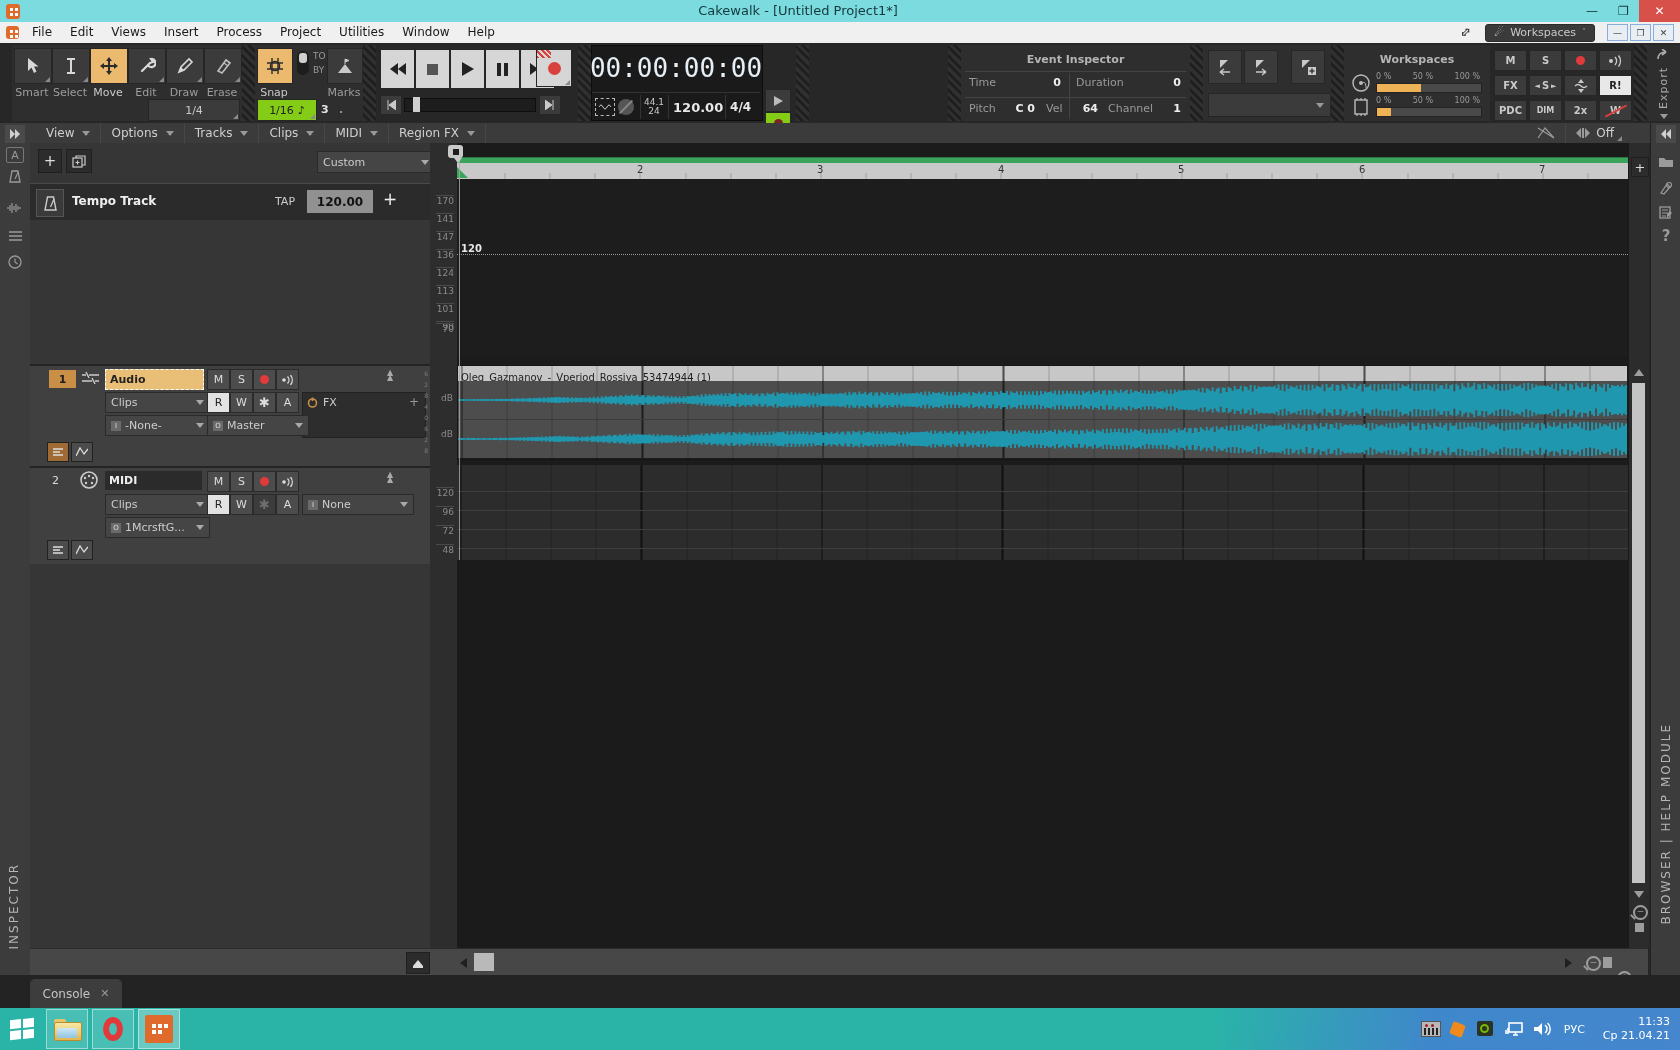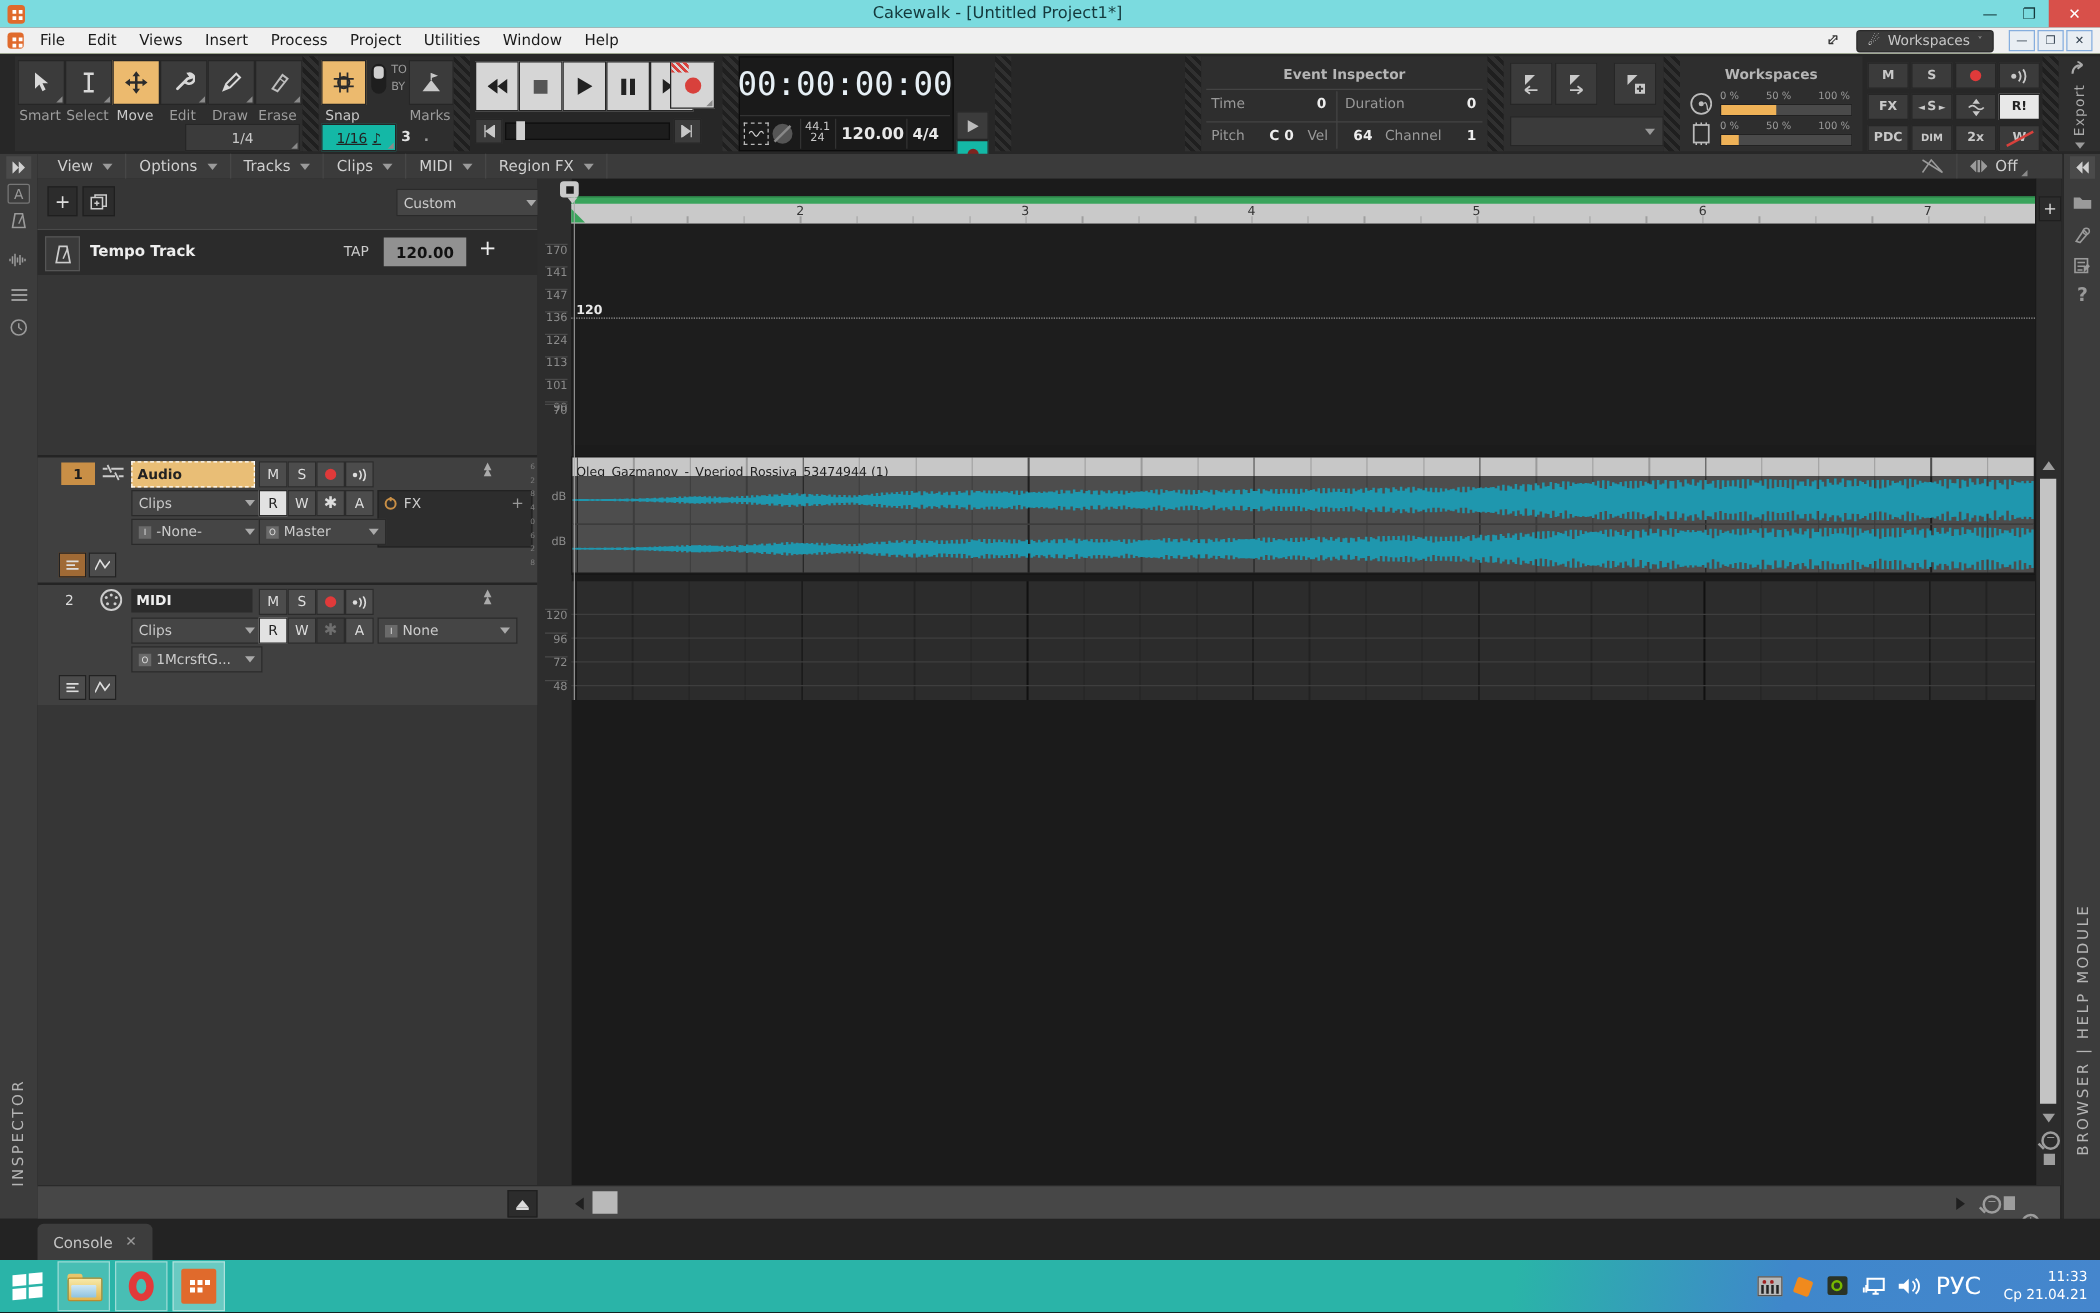--- a/index.html
+++ b/index.html
@@ -26,21 +26,21 @@
     font-size:9px;display:flex;align-items:center;justify-content:center;margin-left:2px;}
 
   
   .toolbar{left:0;top:43px;width:1680px;height:80px;background:#272727;border-bottom:1px solid #151515;}
   .sep{position:absolute;top:2px;bottom:2px;width:13px;
     background:repeating-linear-gradient(45deg,#303030 0 3px,#1f1f1f 3px 6px);}
   .module{position:absolute;top:2px;bottom:2px;background:#2e2e2e;}
   .tbtn{position:absolute;background:#3b3b3b;border:1px solid #262626;color:#c9c9c9;
     display:flex;align-items:center;justify-content:center;}
   .tbtn.light{background:#d6d6d6;color:#1c1c1c;}
-  .tbtn.orange{background:#14b8a6;color:#222;text-decoration:underline;}
+  .tbtn.orange{background:#84cc16;color:#222;}
   .corner:after{content:"";position:absolute;right:1px;bottom:1px;border-left:5px solid transparent;border-bottom:5px solid #8a8a8a;}
   .toollabel{font-size:11px;color:#9d9d9d;text-align:center;margin-top:2px;}
   .tool{position:absolute;top:3px;width:36px;text-align:center;}
   .toolicon{width:36px;height:34px;background:#3b3b3b;border:1px solid #262626;position:relative;
     display:flex;align-items:center;justify-content:center;}
   .tool.active .toolicon{background:#ecba6e;}
   .tool.active .toollabel{color:#c9c9c9;}
   .mlabel{font-size:11px;color:#9a9a9a;}
   .mtitle{font-size:11px;color:#9a9a9a;text-align:center;}
   .mval{font-size:11px;color:#e3e3e3;font-weight:bold;}
@@ -847,20 +847,20 @@
           <path d="M8 14 H13 M10.5 11 V14" stroke="#fff" stroke-width="1.6"></path>
           <path d="M1 9 V13 M3 7 V13" stroke="#fff" stroke-width="1.6"></path>
         </svg>
     </div>
     <div class="trayicon">
       <svg width="19" height="16" viewBox="0 0 19 16">
           <path d="M1 6 H5 L9 2 V14 L5 10 H1 Z" fill="#fff"></path>
           <path d="M12 4 a5 5 0 0 1 0 8 M14.5 2 a8 8 0 0 1 0 12" stroke="#fff" fill="none" stroke-width="1.5"></path>
         </svg>
     </div>
-    <div style="color:#fff;font-size:19px;margin:0 8px;">РУС</div>
+    <div style="color:#fff;font-size:11px;margin:0 8px;">РУС</div>
     <div class="clockbox">
       <div>11:33</div>
       <div>Ср 21.04.21</div>
     </div>
   </div>
 
 </div>
 
 </body></html>

